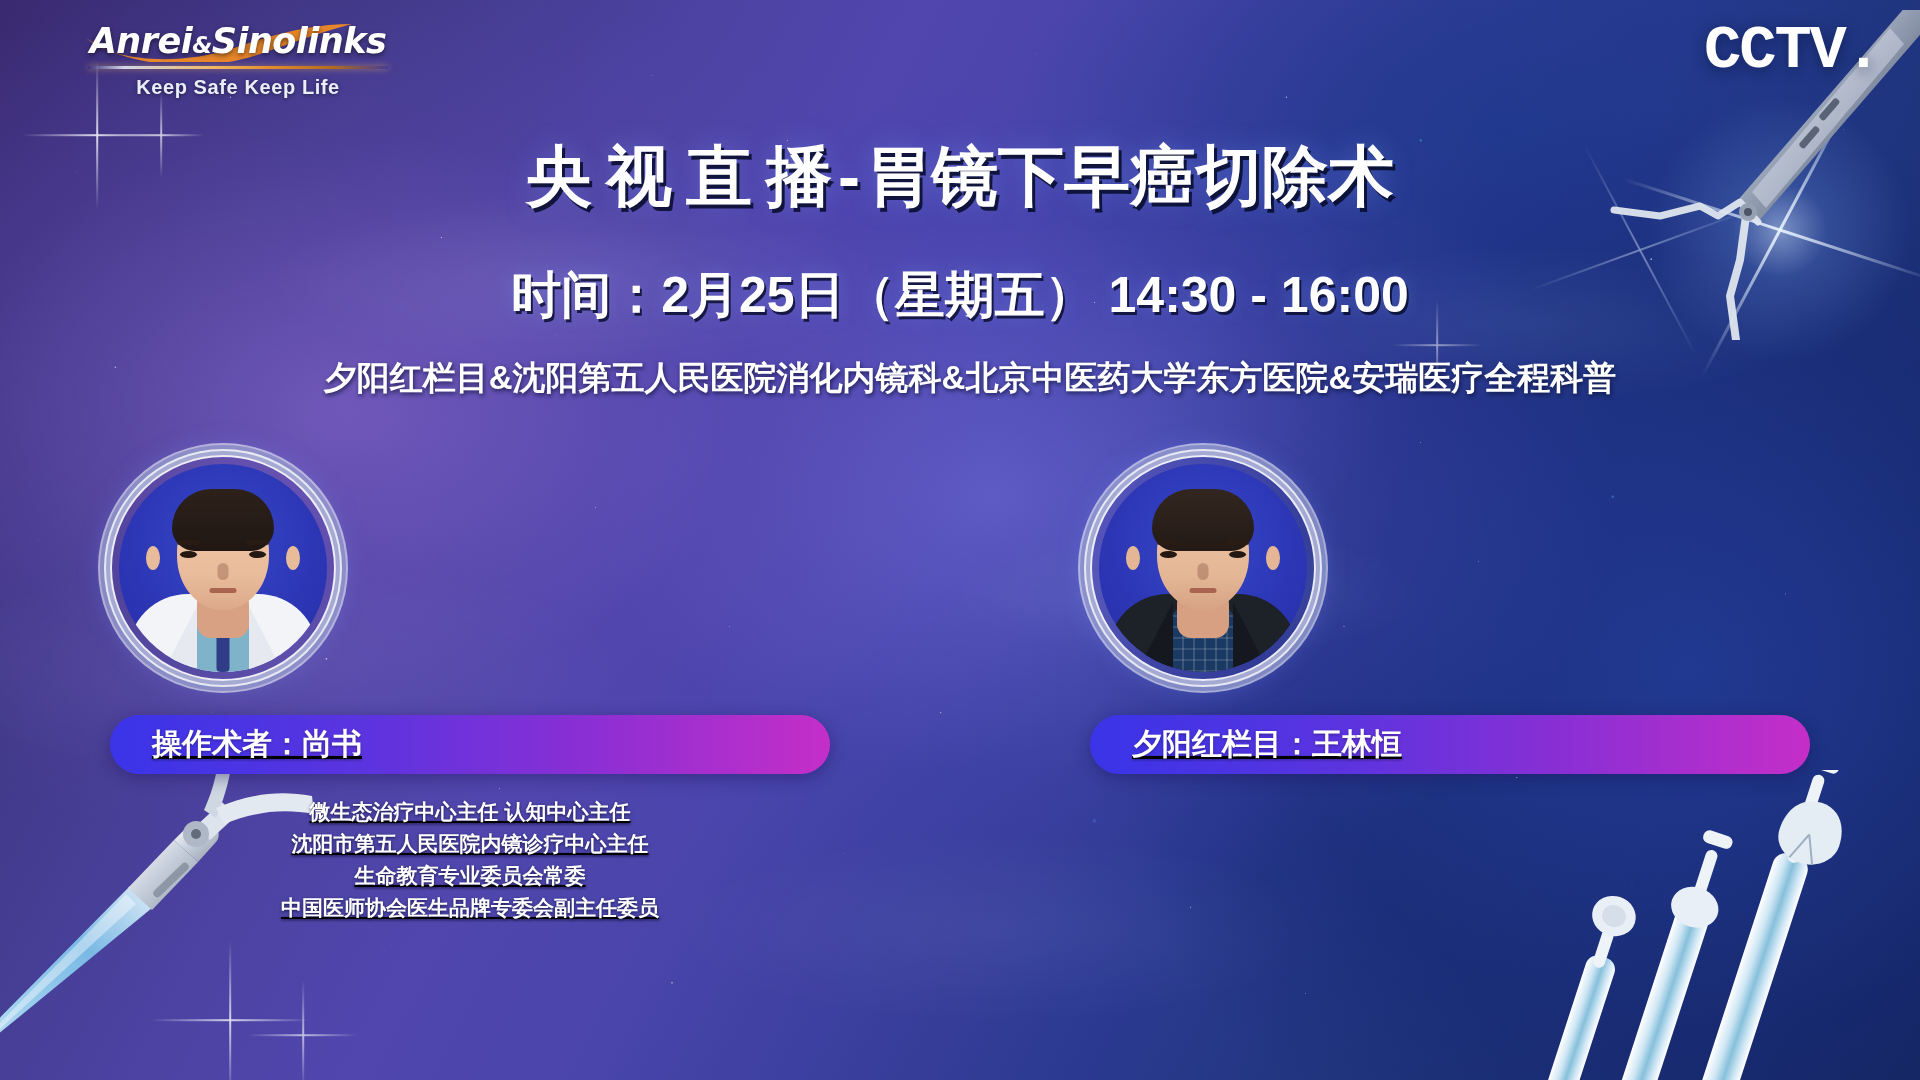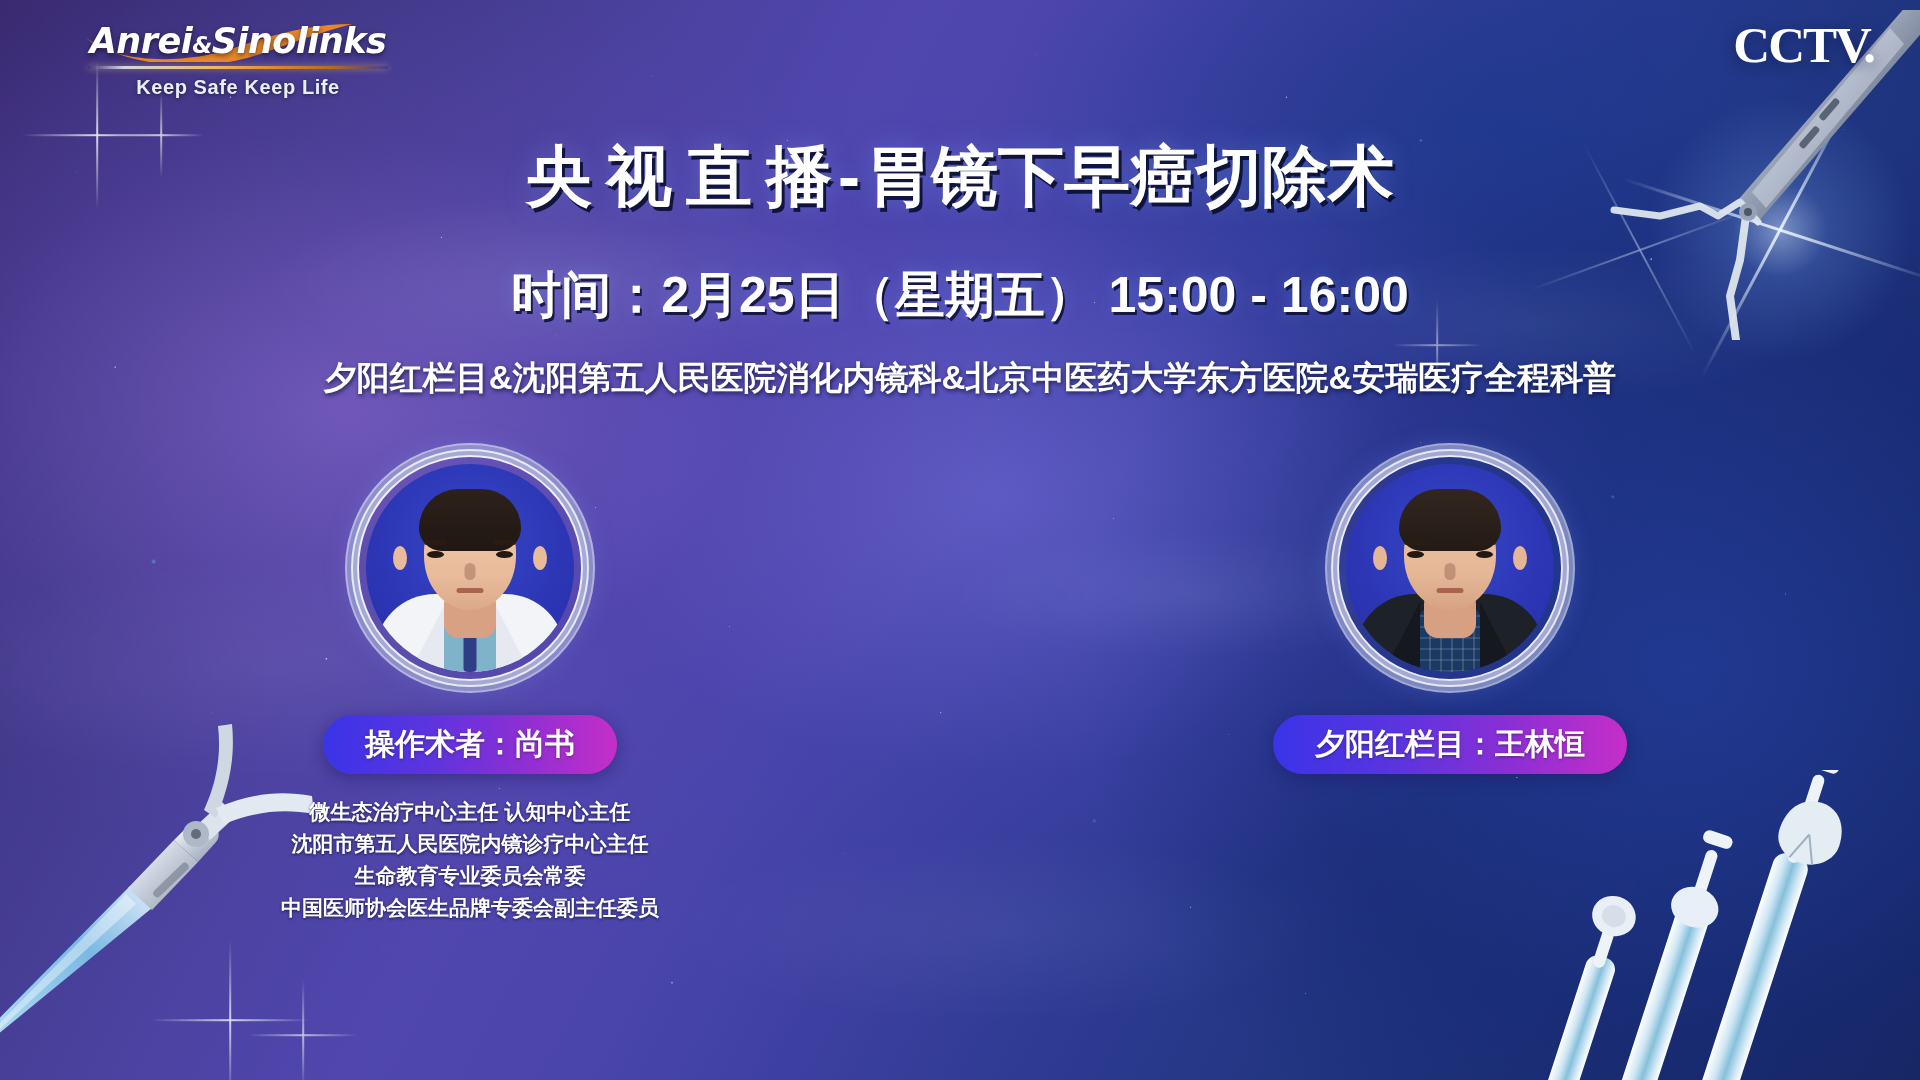--- a/index.html
+++ b/index.html
@@ -150,23 +150,23 @@
     margin:2px auto 0;width:300px;height:3px;
     background:linear-gradient(to right,rgba(255,255,255,0) 0%,#cfd6e8 12%,#f0b860 42%,#e08a2a 62%,#b06a20 82%,rgba(255,255,255,0) 100%);
     box-shadow:0 0 6px rgba(240,180,90,.6);
   }
   .brand-tag{
     margin-top:7px;color:#e9eef9;font-size:20px;font-weight:bold;letter-spacing:.6px;
     text-shadow:0 1px 4px rgba(0,0,0,.5);
   }
 
   .cctv{
-    position:absolute;right:46px;top:20px;
-    font-family:Liberation Serif, serif;
-    font-size:51px;font-weight:bold;color:#ffffff;line-height:1;
+    position:absolute;right:40px;top:20px;
+    font-family:Liberation Mono, monospace;
+    font-size:62px;font-weight:bold;color:#ffffff;line-height:1;
     letter-spacing:-2px;
     text-shadow:0 3px 14px rgba(10,20,60,.6);
   }
 
   
   .title{
     position:absolute;left:0;right:0;top:132px;text-align:center;
     font-size:66px;font-weight:bold;color:#ffffff;white-space:nowrap;
     text-shadow:3px 4px 0 rgba(6,10,40,.85), 0 0 26px rgba(120,160,255,.35);
   }
@@ -180,21 +180,21 @@
   }
   .orgline{
     position:absolute;left:0;right:0;top:356px;text-align:center;
     font-size:33px;font-weight:bold;color:#ffffff;white-space:nowrap;
     text-shadow:1px 2px 4px rgba(6,10,40,.7);
     margin-left:20px;
   }
 
   
   .people{position:absolute;left:0;right:0;top:455px;display:flex;justify-content:center;}
-  .person{width:720px;display:flex;flex-direction:column;align-items:center;}
+  .person{width:720px;display:flex;flex-direction:column;text-decoration:underline;}
   .person.left{margin-right:130px;}
   .person.right{margin-left:130px;}
 
   .avatar{
     position:relative;width:226px;height:226px;border-radius:50%;
     display:flex;align-items:flex-end;justify-content:center;
   }
   .avatar .ring{
     position:absolute;inset:0;border-radius:50%;
     border:2px solid rgba(255,255,255,.9);
@@ -389,21 +389,21 @@
     <div class="brand-rule"></div>
     <div class="brand-tag">Keep Safe Keep Life</div>
   </div>
 
   <div class="cctv">CCTV.</div>
 
   <div class="title">
     <span class="lead">央视直播</span><span class="dash">-</span><span>胃镜下早癌切除术</span>
   </div>
 
-  <div class="subtime">时间：2月25日（星期五） 15:00 - 16:00</div>
+  <div class="subtime">时间：2月25日（星期五） 14:30 - 16:00</div>
   <div class="orgline">夕阳红栏目&amp;沈阳第五人民医院消化内镜科&amp;北京中医药大学东方医院&amp;安瑞医疗全程科普</div>
 
   <div class="people">
 
     <div class="person left">
       <div class="avatar">
         <div class="ring"></div>
         <div class="disc">
           <div class="pt pt-a">
             <div class="body"></div>

